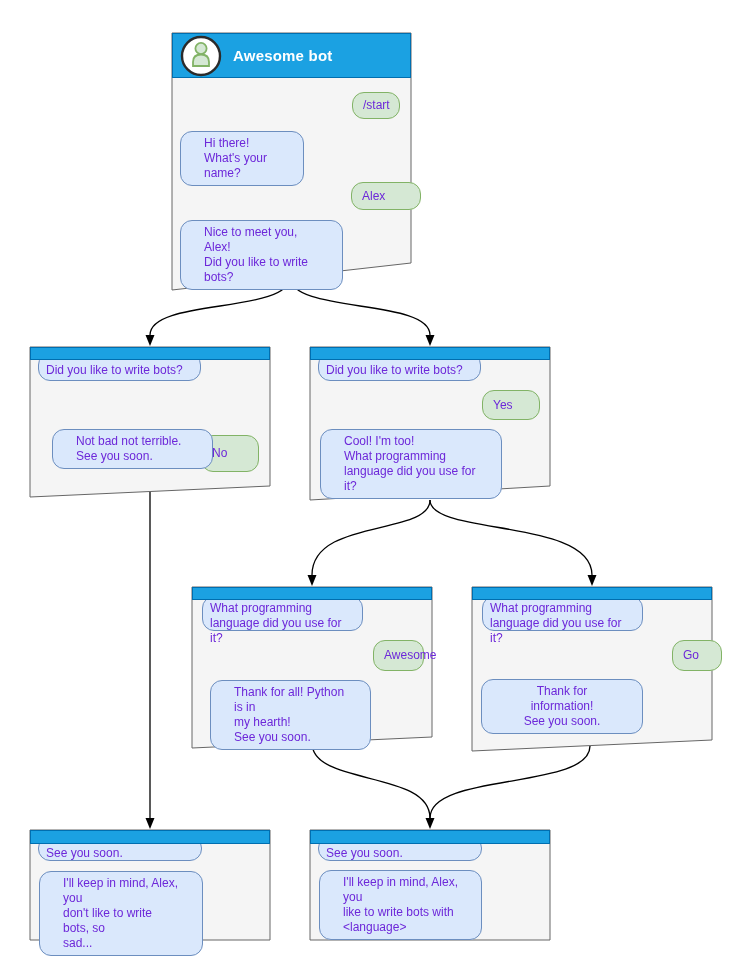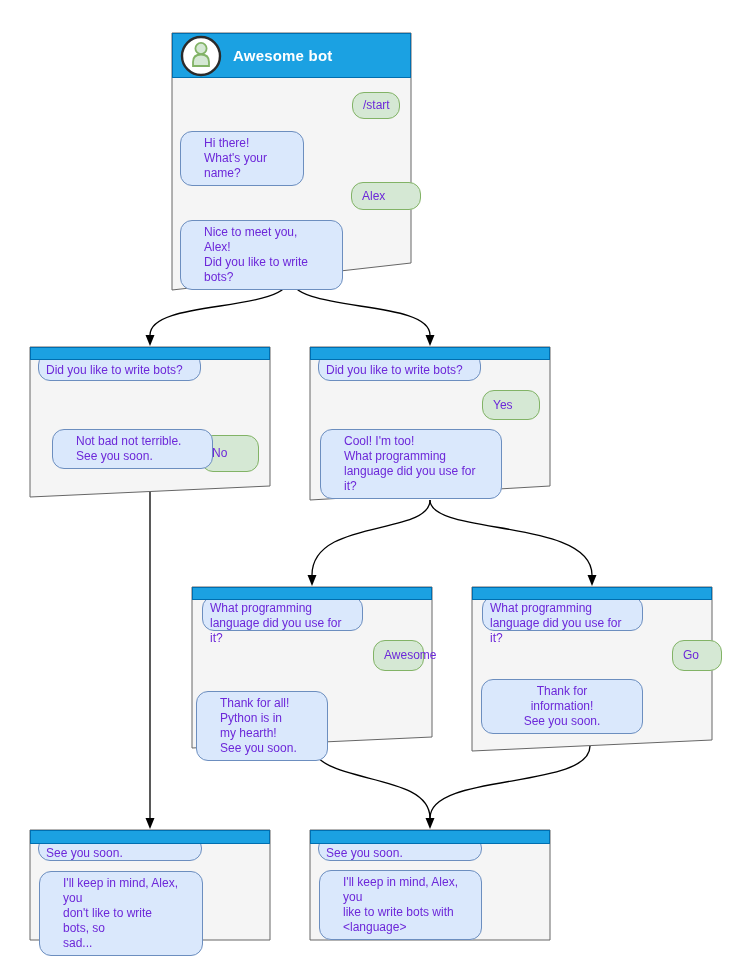--- a/index.html
+++ b/index.html
@@ -96,21 +96,21 @@
   <div class="bubble bot-msg" style="left:318px; top:353px; width:163px; height:28px; padding:9px 7px 4px;">Did you like to write bots?</div>
   <div class="bubble user-msg" style="left:482px; top:390px; width:58px; height:30px;">Yes</div>
   <div class="bubble bot-msg" style="left:320px; top:429px; width:182px;">Cool! I'm too!
 What programming
 language did you use for it?</div>
 
   <div class="win-header" style="left:192px; top:587px; width:240px; height:13px;"></div>
   <div class="bubble bot-msg" style="left:202px; top:596px; width:161px; height:35px; padding:4px 7px 1px;">What programming
 language did you use for it?</div>
   <div class="bubble user-msg" style="left:373px; top:640px; width:51px; height:31px;">Awesome</div>
-  <div class="bubble bot-msg" style="left:196px; top:680px; width:132px;margin-top:11px;">Thank for all! Python is in
+  <div class="bubble bot-msg" style="left:210px; top:680px; width:161px;">Thank for all! Python is in
 my hearth!
 See you soon.</div>
 
   <div class="win-header" style="left:472px; top:587px; width:240px; height:13px;"></div>
   <div class="bubble bot-msg" style="left:482px; top:596px; width:161px; height:35px; padding:4px 7px 1px;">What programming
 language did you use for it?</div>
   <div class="bubble user-msg" style="left:652px; top:640px; width:50px; height:31px;margin-left:20px;">Go</div>
   <div class="bubble bot-msg" style="left:481px; top:679px; width:162px;text-align:center;">Thank for information!
 See you soon.</div>
 

